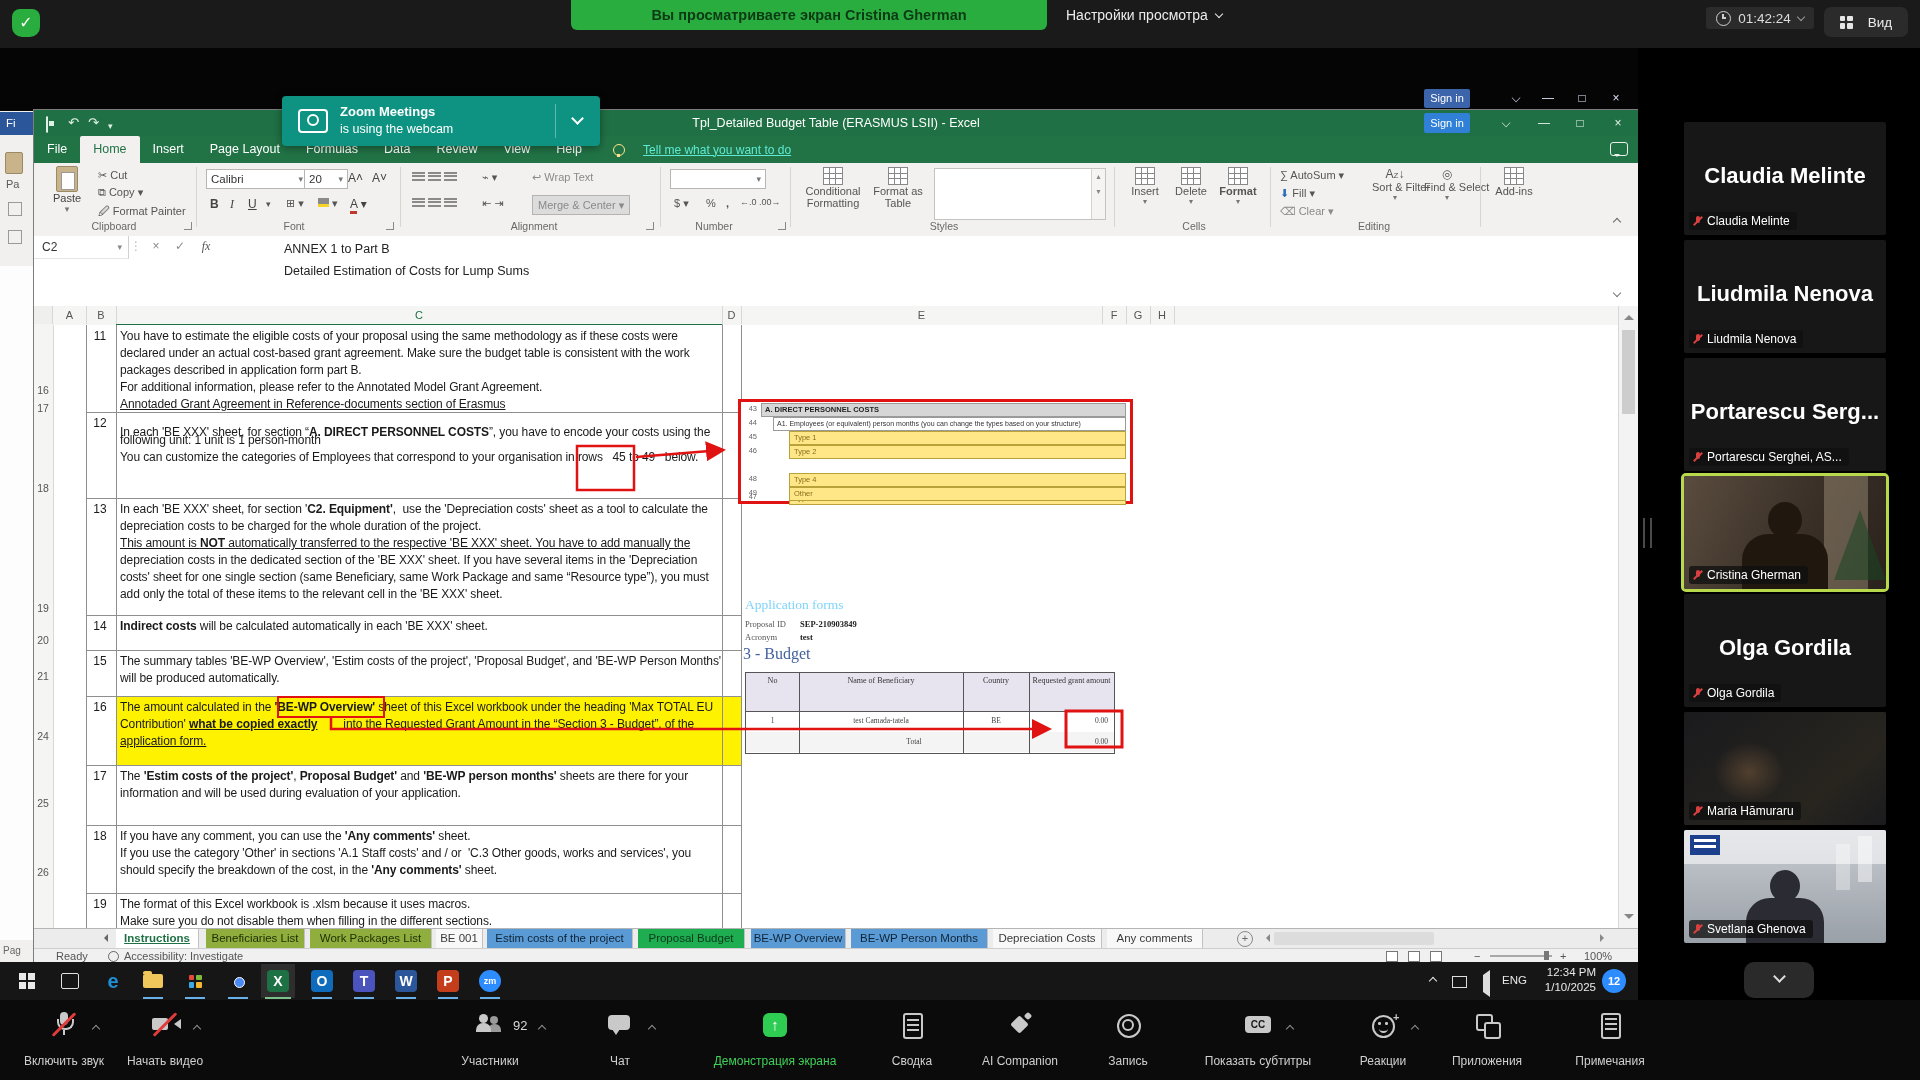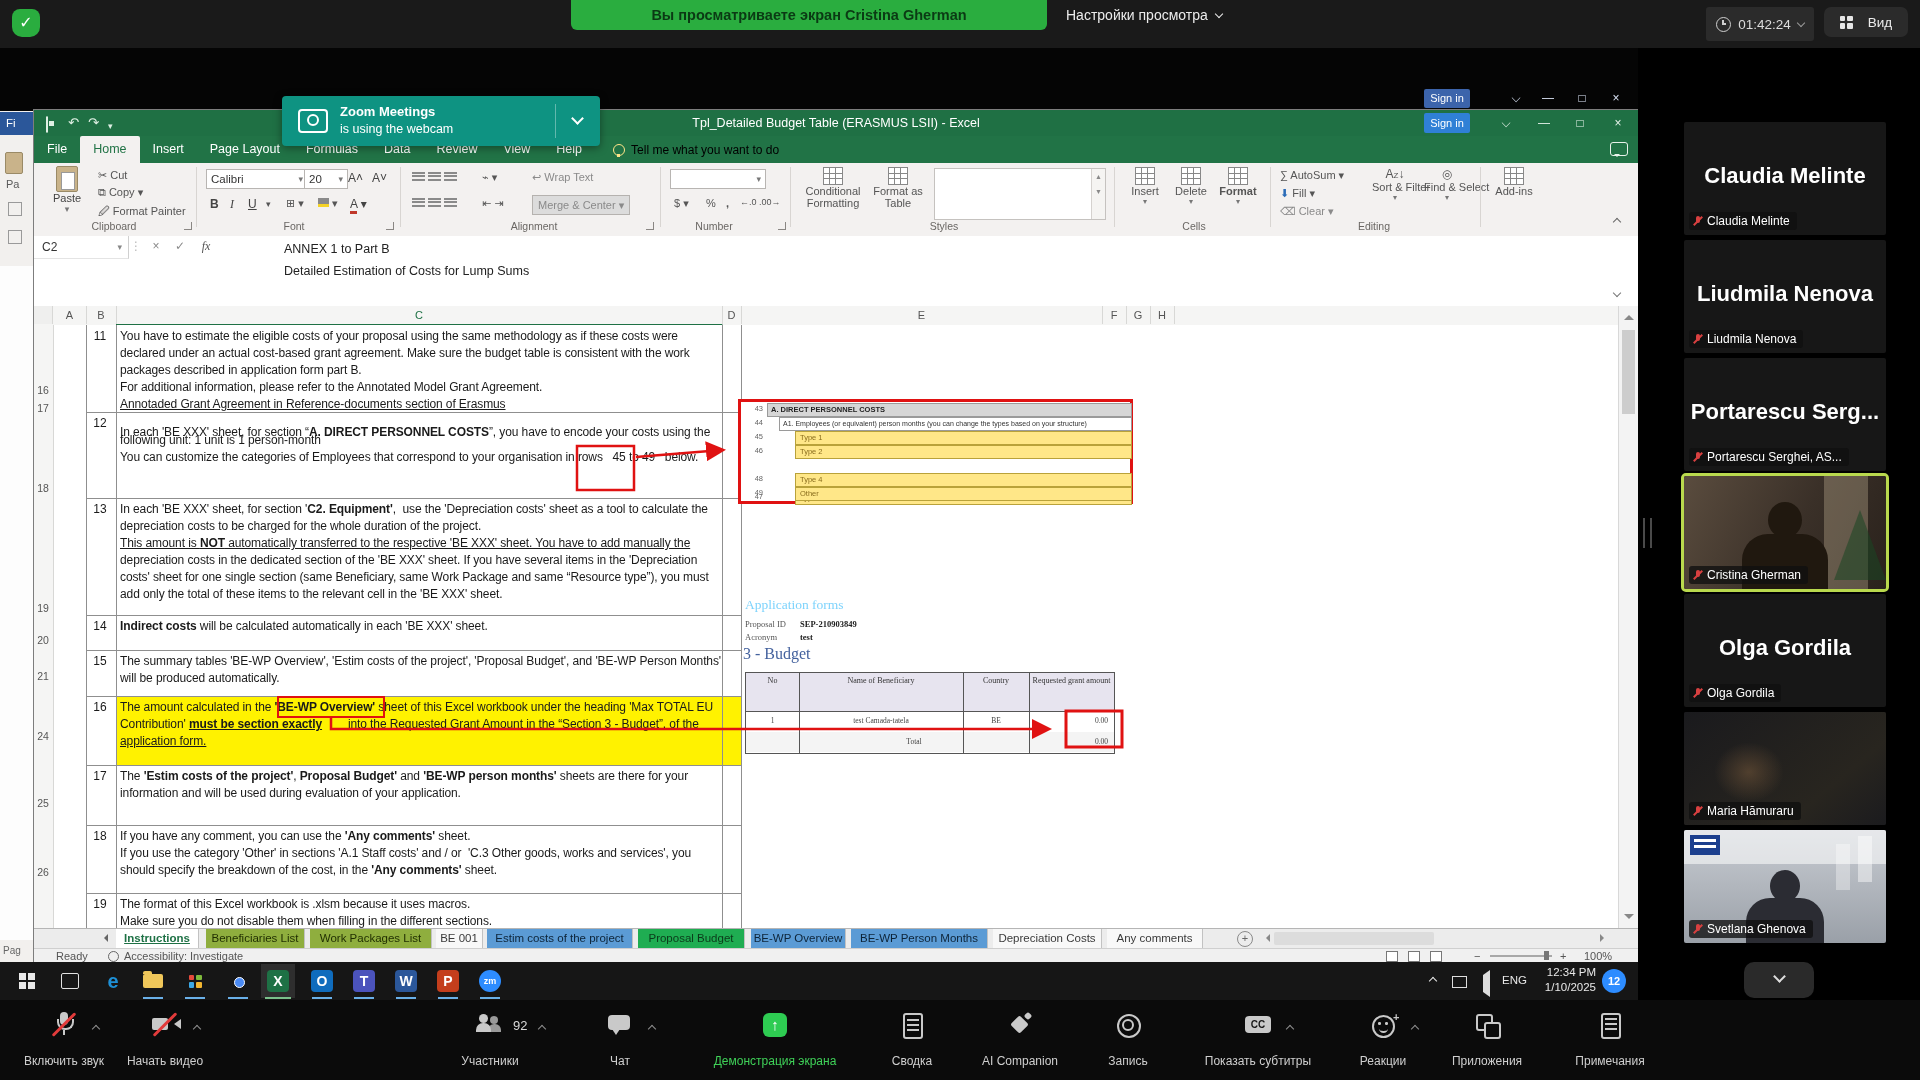--- a/index.html
+++ b/index.html
@@ -9,21 +9,21 @@
   .flex{display:flex;align-items:center;}
   .chev{display:inline-block;width:7px;height:7px;border-right:2px solid currentColor;border-bottom:2px solid currentColor;transform:rotate(45deg);margin-top:-3px;}
   .chev.up{transform:rotate(-135deg);margin-top:4px;}
   .chev.sm{width:5px;height:5px;border-width:1.5px;}
 
   
   #topbar{left:0;top:0;width:1920px;height:48px;background:#1a1a1a;}
   #shield{left:12px;top:9px;width:28px;height:28px;border-radius:8px 8px 10px 10px;background:#2aad3f;color:#fff;font-size:16px;font-weight:bold;text-align:center;line-height:28px;}
   #banner{left:571px;top:0;width:476px;height:30px;background:#2aad3f;border-radius:0 0 6px 6px;color:#0b3a14;font-size:14.5px;font-weight:700;text-align:center;line-height:30px;}
   #viewset{left:1066px;top:0;height:30px;color:#ececec;font-size:14px;gap:8px;line-height:30px;}
-  #timer{left:1706px;top:7px;width:108px;height:34px;background:#2b2b2b;border-radius:3px;color:#dcdcdc;font-size:13.5px;gap:7px;justify-content:center;}
+  #timer{left:1706px;top:7px;width:108px;height:22px;background:#2b2b2b;border-radius:3px;color:#dcdcdc;font-size:13.5px;gap:7px;justify-content:center;}
   .clockic{width:13px;height:13px;border:1.5px solid #cfcfcf;border-radius:50%;position:relative;}
   .clockic::after{content:"";position:absolute;left:5px;top:2px;width:1.5px;height:5px;background:#cfcfcf;}
   .clockic::before{content:"";position:absolute;left:5px;top:5.5px;width:4px;height:1.5px;background:#cfcfcf;}
   #viewbtn{left:1824px;top:7px;width:84px;height:30px;background:#2b2b2b;border-radius:7px;color:#ececec;font-size:13.5px;gap:15px;justify-content:center;}
   .gridic{width:13px;height:13px;display:grid;grid-template-columns:1fr 1fr;grid-template-rows:1fr 1fr;gap:2px;}
   .gridic i{background:#e6e6e6;border-radius:1px;}
 
   
   #word-title{left:558px;top:86px;width:1080px;height:25px;background:#2f4e8e;color:#d9e2f4;font-size:12px;}
   #word-title .t{position:absolute;left:0;right:260px;top:0;line-height:25px;text-align:center;white-space:nowrap;}
@@ -38,21 +38,21 @@
   
   #xl{left:34px;top:110px;width:1604px;height:852px;outline:1px solid #7d7d7d;background:#fff;}
   #xl-titlebar{left:34px;top:110px;width:1604px;height:26px;background:#1f7044;color:#fff;}
   #xl-titlebar .t{position:absolute;left:300px;right:300px;text-align:center;line-height:26px;font-size:12.5px;white-space:nowrap;}
   .qat{position:absolute;top:5px;color:#dff0e4;font-size:13px;line-height:16px;}
   .saveic{width:12px;height:12px;border:1.5px solid #dff0e4;border-radius:2px;position:relative;}
   .saveic::after{content:"";position:absolute;left:2px;top:4px;width:5px;height:5px;background:#dff0e4;}
   #xl-tabs{left:34px;top:136px;width:1604px;height:27px;background:#217346;display:flex;align-items:stretch;color:#fff;font-size:12.5px;}
   #xl-tabs .rtab{padding:0 13px;line-height:27px;white-space:nowrap;}
   #xl-tabs .rtab.active{background:#f3f1f0;color:#217346;border-radius:2px 2px 0 0;}
-  #tellme{display:flex;align-items:center;gap:6px;margin-left:18px;font-size:12px;color:#000000;}
+  #tellme{display:flex;align-items:center;gap:18px;margin-left:18px;font-size:12px;color:#5eead4;text-decoration:underline;}
   .bulb{width:10px;height:10px;border:1.5px solid #ffe58a;border-radius:50%;position:relative;}
   .bulb::after{content:"";position:absolute;left:3px;top:9px;width:3px;height:3px;background:#ffe58a;}
   #comment-ic{position:absolute;right:10px;top:6px;width:16px;height:12px;border:1.5px solid #e8f2ea;border-radius:3px;}
   #comment-ic::after{content:"";position:absolute;left:3px;top:11px;width:0;height:0;border:3px solid transparent;border-top-color:#e8f2ea;}
 
   #ribbon{left:34px;top:163px;width:1604px;height:73px;background:#f3f1f0;border-bottom:1px solid #d2cfcc;color:#444;font-size:11px;}
   .rsep{position:absolute;top:4px;height:60px;width:1px;background:#d8d5d2;}
   .rgl{position:absolute;top:57px;font-size:10.5px;color:#6a6764;text-align:center;}
   .dlg{position:absolute;top:59px;width:7px;height:7px;border-right:1.2px solid #8a8784;border-bottom:1.2px solid #8a8784;}
   .rbtn-big{position:absolute;top:3px;width:50px;text-align:center;color:#444;}
@@ -91,21 +91,21 @@
   .vline.faint{background:#dadada;}
   .rowline{position:absolute;left:52px;width:655px;height:1px;background:#8f8f8f;}
   .itemnum{position:absolute;font-size:12px;color:#1a1a1a;width:26px;text-align:center;}
   .cline{position:absolute;left:86px;font-size:12px;color:#1a1a1a;white-space:pre;letter-spacing:-0.1px;}
   .cline b{font-weight:700;}
   .cline u{text-decoration:underline;}
   #ylw{position:absolute;left:83px;top:371px;width:624px;height:69px;background:#fff200;}
 
   
   #emb1{left:738px;top:399px;width:389px;height:99px;border:3px solid #e01212;background:#fff;}
-  .e1row{position:absolute;left:6px;width:100%;height:14px;font-size:7.5px;color:#666;}
+  .e1row{position:absolute;left:0;width:100%;height:14px;font-size:7.5px;color:#666;}
   .e1n{position:absolute;left:2px;width:14px;text-align:right;top:2px;}
   .e1bar{position:absolute;top:0.5px;height:12px;line-height:12px;overflow:hidden;white-space:nowrap;}
   .e1hdr{left:20px;right:4px;background:#d6d6d6;border:1px solid #9a9a9a;font-weight:700;color:#222;font-size:7.5px;padding-left:3px;}
   .e1sub{left:32px;right:4px;background:#fff;border:1px solid #9a9a9a;color:#333;font-size:7px;padding-left:3px;}
   .e1y{left:48px;right:4px;background:#ffe788;border:1px solid #b9a23a;color:#8a6d1d;font-size:7.5px;padding-left:4px;}
 
   
   .serif{font-family:"Liberation Serif","DejaVu Serif",serif;}
   #emb2-title{left:745px;top:597px;font-size:13.5px;color:#7dd3fc;}
   .e2lbl{position:absolute;font-size:8.5px;color:#555;}
@@ -477,21 +477,21 @@
       <div class="rowline" style="top: 290px;"></div>
       <div class="itemnum" style="left: 53px; top: 294px;">14</div>
       <div class="cline" style="top: 294px;"><b>Indirect costs</b><span> will be calculated automatically in each 'BE XXX' sheet.</span></div>
       <div class="rowline" style="top: 325px;"></div>
       <div class="itemnum" style="left: 53px; top: 329px;">15</div>
       <div class="cline" style="top: 329px;"><span>The summary tables 'BE-WP Overview', 'Estim costs of the project', 'Proposal Budget', and 'BE-WP Person Months'</span></div>
       <div class="cline" style="top: 346px;"><span>will be produced automatically.</span></div>
       <div class="rowline" style="top: 371px;"></div>
       <div class="itemnum" style="left: 53px; top: 375px;">16</div>
       <div class="cline" style="top: 375px;"><span>The amount calculated in the </span><b>'BE-WP Overview'</b><span> sheet of this Excel workbook under the heading 'Max TOTAL EU</span></div>
-      <div class="cline" style="top: 392px;"><span>Contribution' </span><u><b>must be section exactly</b></u><span>        into the Requested Grant Amount in the “Section 3 - Budget”, of </span><u><span>the</span></u></div>
+      <div class="cline" style="top: 392px;"><span>Contribution' </span><u><b>what be copied exactly</b></u><span>        into the Requested Grant Amount in the “Section 3 - Budget”, of </span><u><span>the</span></u></div>
       <div class="cline" style="top: 409px;"><u><span>application form.</span></u></div>
       <div class="rowline" style="top: 440px;"></div>
       <div class="itemnum" style="left: 53px; top: 444px;">17</div>
       <div class="cline" style="top: 444px;"><span>The </span><b>'Estim costs of the project'</b><span>, </span><b>Proposal Budget'</b><span> and </span><b>'BE-WP person months'</b><span> sheets are there for your</span></div>
       <div class="cline" style="top: 461px;"><span>information and will be used during evaluation of your application.</span></div>
       <div class="rowline" style="top: 500px;"></div>
       <div class="itemnum" style="left: 53px; top: 504px;">18</div>
       <div class="cline" style="top: 504px;"><span>If you have any comment, you can use the </span><b>'Any comments'</b><span> sheet.</span></div>
       <div class="cline" style="top: 521px;"><span>If you use the category 'Other' in sections 'A.1 Staff costs' and / or  'C.3 Other goods, works and services', you</span></div>
       <div class="cline" style="top: 538px;"><span>should specify the breakdown of the cost, in the </span><b>'Any comments'</b><span> sheet.</span></div>

